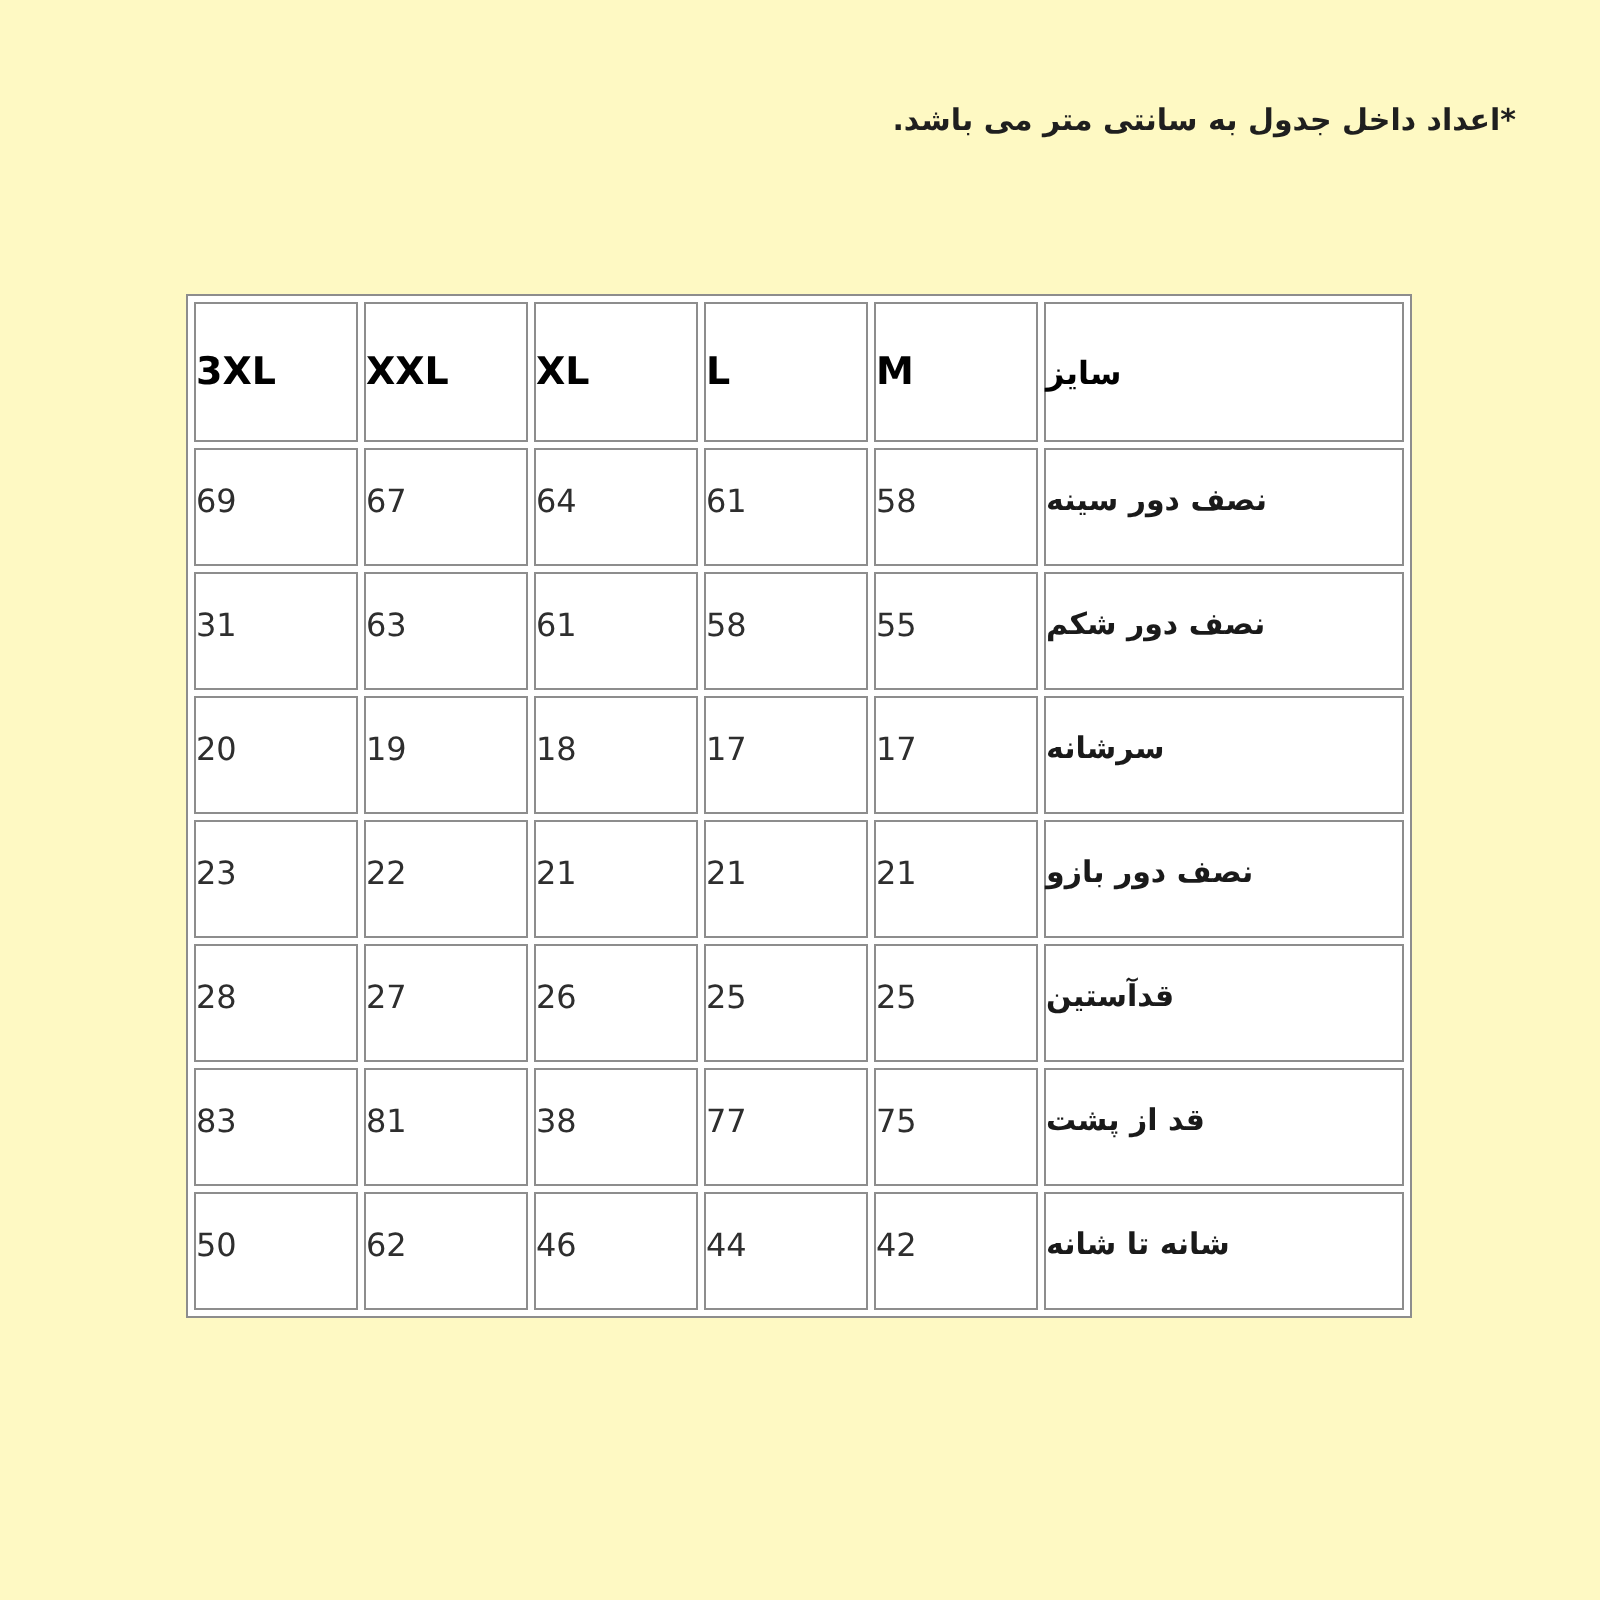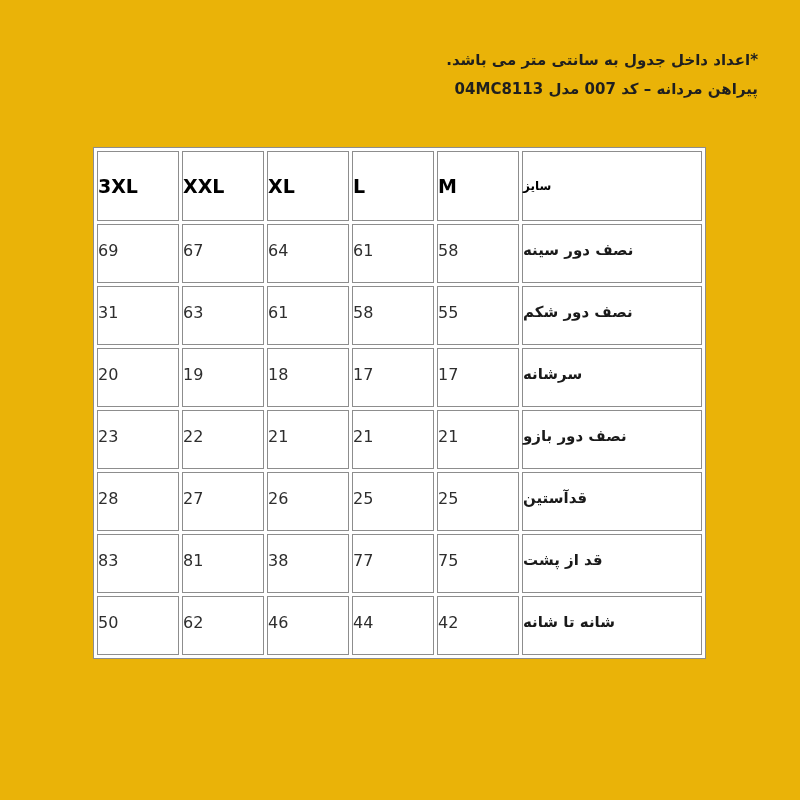--- a/index.html
+++ b/index.html
@@ -5,21 +5,21 @@
   html, body {
     margin: 0;
     padding: 0;
     background: #ffffff;
     font-family: "DejaVu Sans", "Liberation Sans", sans-serif;
   }
   .page {
     position: relative;
     width: 800px;
     height: 800px;
-    background: #eab308;
+    background: #fef9c3;
     overflow: hidden;
   }
   .notes {
     position: absolute;
     top: 46px;
     right: 42px;
     direction: rtl;
     text-align: right;
     font-weight: 700;
     font-size: 15px;
@@ -46,21 +46,21 @@
     padding: 0;
   }
   .size-table .col-size  { width: 180px; }
   .size-table .col-narrow{ width: 82px;  }
   .size-table th {
     height: 70px;
     font-weight: 700;
     color: #000000;
     font-size: 19px;
   }
-  .size-table th.fa-head { font-size: 12px; }
+  .size-table th.fa-head { font-size: 16px; }
   .size-table td.label {
     height: 59px;
     padding-bottom: 7px;
     font-size: 15px;
     font-weight: 700;
     color: #1a1a1a;
   }
   .size-table td.value {
     height: 59px;
     padding-bottom: 7px;
@@ -70,21 +70,20 @@
     margin-top: 24px;
   }
 </style>
 </head>
 <body>
 
 <div class="page">
 
   <div class="notes">
     <div>*اعداد داخل جدول به سانتی متر می باشد.</div>
-    <div>پیراهن  مردانه – کد 007 مدل 04MC8113</div>
   </div>
 
   <table class="size-table" dir="rtl">
     <tbody>
       <tr>
         <th class="col-size fa-head">سایز</th>
         <th class="col-narrow">M</th>
         <th class="col-narrow">L</th>
         <th class="col-narrow">XL</th>
         <th class="col-narrow">XXL</th>

